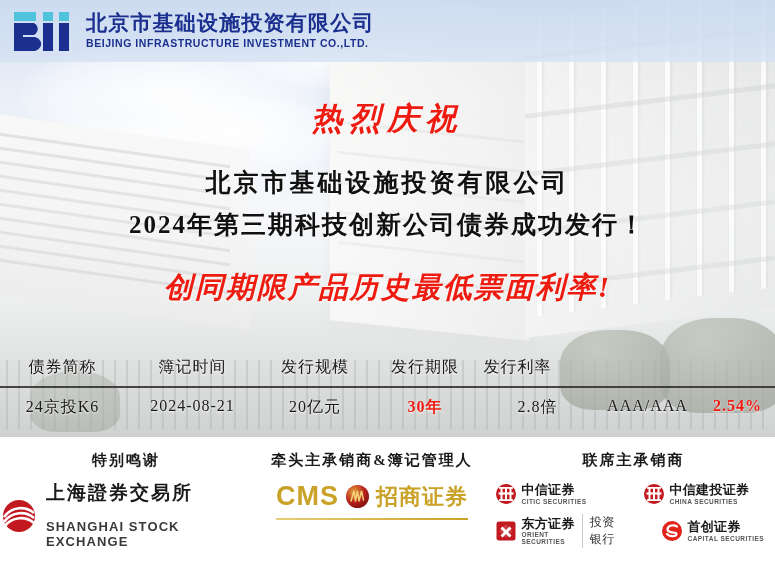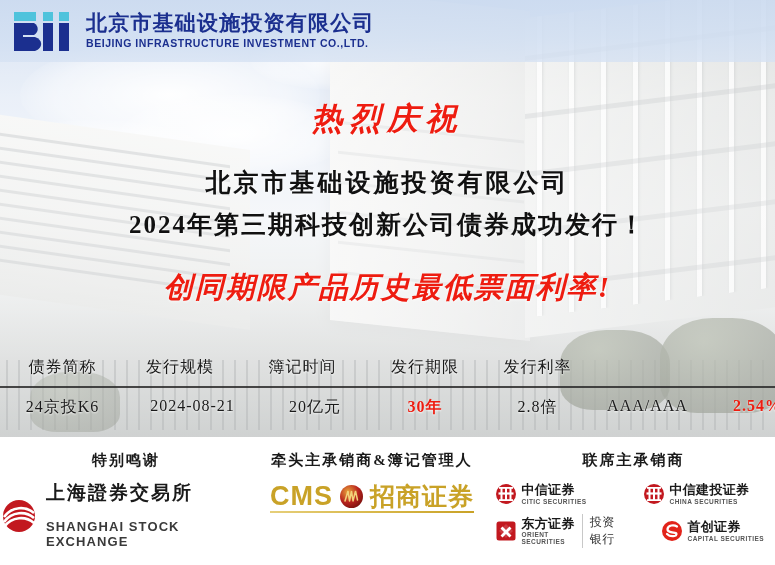--- a/index.html
+++ b/index.html
@@ -131,21 +131,21 @@
   }
   .thead .cell { padding:5px 0 8px; font-weight:normal; }
   .tbody .cell { padding:9px 0 8px; }
   .rule { width:775px; height:2px; background:#2a2a2a; opacity:.85; }
   .c-name  { flex:0 0 125px; }
   .c-time  { flex:0 0 135px; }
   .c-size  { flex:0 0 110px; }
   .c-term  { flex:0 0 110px; }
   .c-mult  { flex:0 0 115px; }
   .c-rate  { flex:0 0 105px; }
-  .c-cpn   { flex:0 0 75px;margin-left:20px;  }
+  .c-cpn   { flex:0 0 75px;  }
   .red-cell { color:#ee1c10 !important; font-weight:bold; }
 
   
   .footer { position:absolute; left:0; top:437px; width:775px; height:128px; background:#fff; }
   .f-cols { display:flex; width:775px; padding-top:14px; }
   .f-col { display:flex; flex-direction:column; align-items:center; }
   .f-col-a { flex:0 0 252px; }
   .f-col-b { flex:0 0 240px; }
   .f-col-c { flex:1 1 auto; }
   .f-title {
@@ -160,29 +160,29 @@
   .sse-cn {
     font-family:"Liberation Serif", serif; font-weight:bold;
     font-size:19px; color:#1a1a1a; letter-spacing:2px; line-height:1.05;
   }
   .sse-en {
     font-family:"Liberation Sans", sans-serif; font-weight:bold;
     font-size:13px; color:#3a3a3a; letter-spacing:1.1px; margin-top:16px;
   }
 
   
-  .cms { display:flex; align-items:center; position:relative; padding-bottom:0; }
+  .cms { display:flex; align-items:center; position:relative; padding-bottom:7px; }
   .cms-letters {
     font-family:"Liberation Sans", sans-serif; font-weight:bold;
     font-size:27px; color:#c9a227; letter-spacing:1px; line-height:1;
   }
   .cms-seal { width:25px; height:25px; margin:0 6px; flex:0 0 auto; }
   .cms-cn {
     font-family:"Liberation Serif", serif; font-weight:bold;
-    font-size:25px; color:#c9a227; letter-spacing:1px; line-height:1;
+    font-size:22px; color:#c9a227; letter-spacing:1px; line-height:1;
   }
   .cms-rule {
     position:absolute; left:0; right:0; bottom:-3px; height:2px;
     background:linear-gradient(90deg,#e0c濃 0%,#d9b84a 50%,#c9a227 100%);
     background:linear-gradient(90deg,#e6cf7a 0%,#d9b84a 50%,#c9a227 100%);
   }
 
   
   .banks { display:flex; flex-direction:column; gap:9px; width:278px; }
   .bank-row { display:flex; gap:16px; }
@@ -358,22 +358,22 @@
   <div class="headline">
     <div class="h-celebrate">热烈庆祝</div>
     <div class="h-line1">北京市基础设施投资有限公司</div>
     <div class="h-line2">2024年第三期科技创新公司债券成功发行！</div>
     <div class="h-red">创同期限产品历史最低票面利率!</div>
   </div>
 
   <div class="table">
     <div class="trow thead">
       <div class="cell c-name">债券简称</div>
+      <div class="cell c-time">簿记时间</div>
       <div class="cell c-size">发行规模</div>
-      <div class="cell c-time">簿记时间</div>
       <div class="cell c-term">发行期限</div>
       <div class="cell c-cpn">发行利率</div>
     </div>
     <div class="rule"></div>
     <div class="trow tbody">
       <div class="cell c-name">24京投K6</div>
       <div class="cell c-time">2024-08-21</div>
       <div class="cell c-size">20亿元</div>
       <div class="cell c-term red-cell">30年</div>
       <div class="cell c-mult">2.8倍</div>

